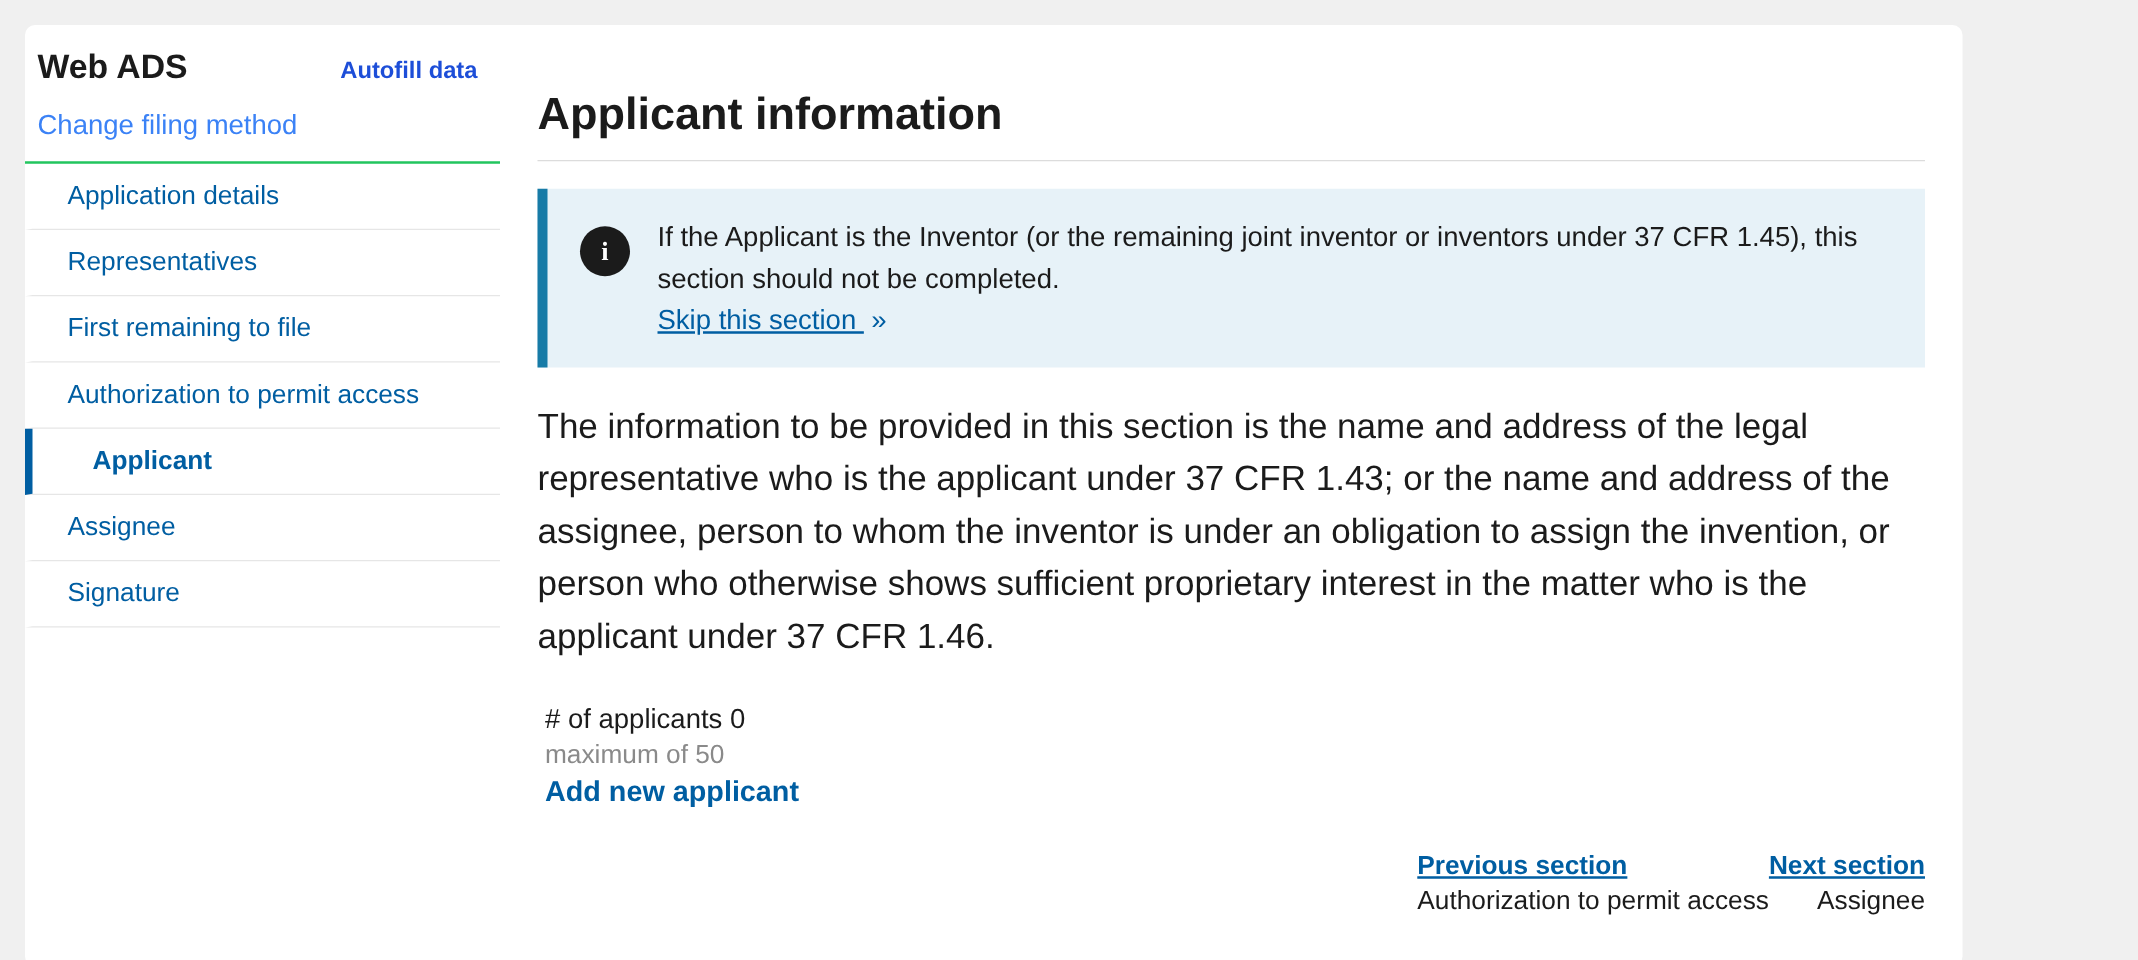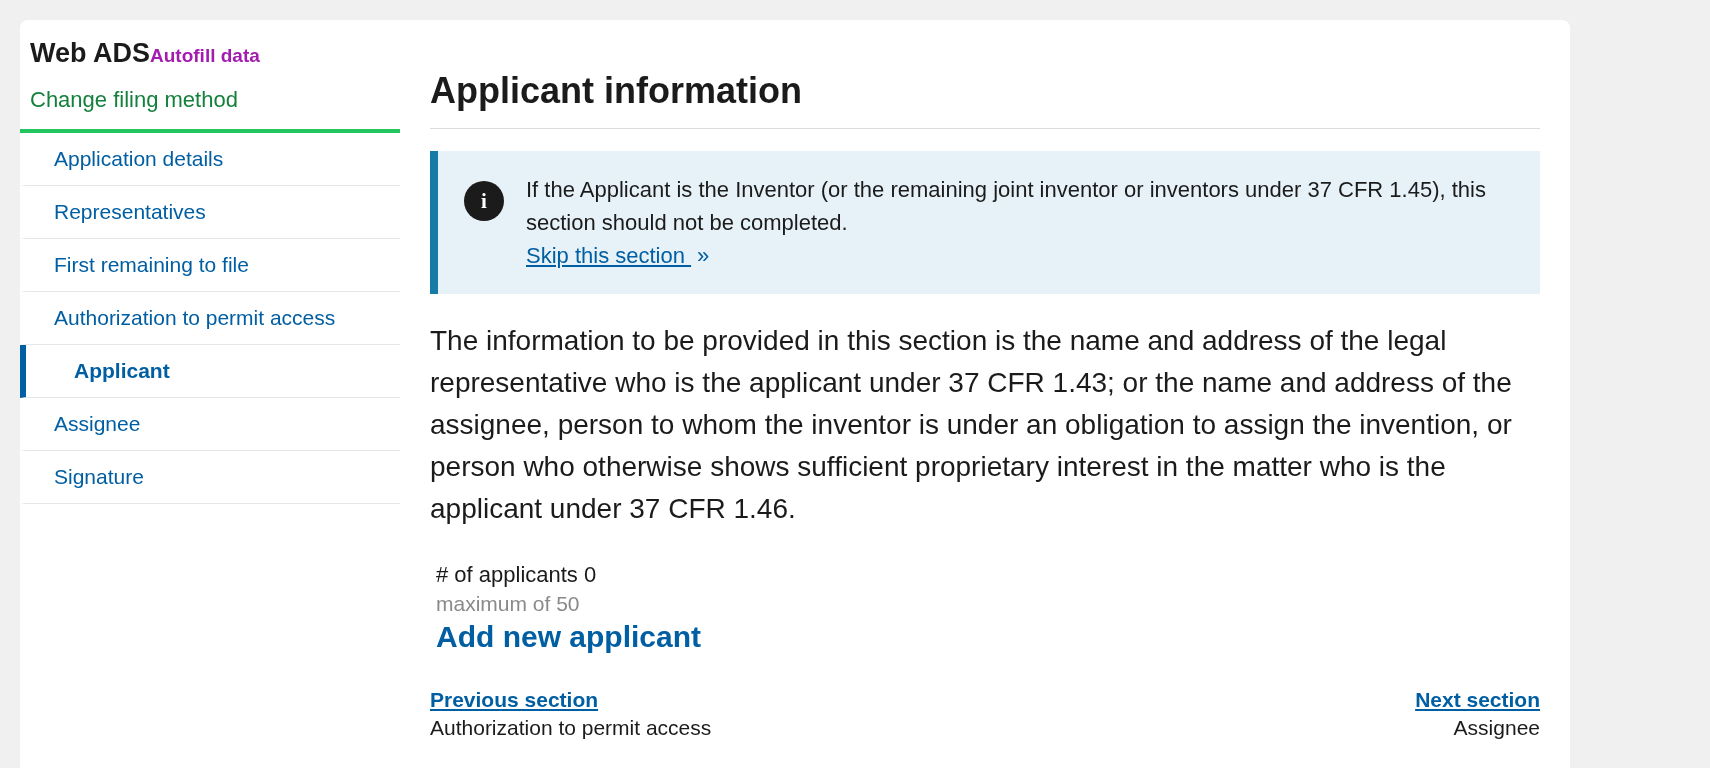--- a/index.html
+++ b/index.html
@@ -21,42 +21,43 @@
       width: 100%;
       max-width: 1550px;
     }
     .sidebar {
       width: 380px;
       flex-shrink: 0;
       padding: 16px 0 0 0;
     }
     .sidebar-header {
       display: flex;
+      justify-content: space-between;
       align-items: baseline;
       padding: 2px 18px 18px 10px;
     }
     .sidebar-title {
       font-size: 27px;
       font-weight: 700;
       color: #1b1b1b;
     }
     .autofill-link {
-      color: #a21caf;
+      color: #1d4ed8;
       font-size: 19px;
       font-weight: 700;
       cursor: pointer;
     }
     .change-link {
-      color: #15803d;
+      color: #3b82f6;
       font-size: 22px;
       font-weight: 400;
       padding: 0 10px 16px 10px;
       display: block;
       cursor: pointer;
-      border-bottom: 4px solid #22c55e;
+      border-bottom: 2px solid #22c55e;
     }
     .nav-list {
       list-style: none;
     }
     .nav-item {
       border-bottom: 1px solid #e6e6e6;
       padding: 14px 16px 14px 28px;
       font-size: 21px;
       color: #005ea2;
       cursor: pointer;
@@ -138,28 +139,28 @@
     .counter-line {
       font-size: 22px;
     }
     .counter-max {
       font-size: 21px;
       color: #8a8a8a;
       margin-top: 4px;
     }
     .add-link {
       color: #005ea2;
-      font-size: 30px;
+      font-size: 23px;
       font-weight: 700;
       cursor: pointer;
       padding-top: 4px;
     }
     .nav-row {
       display: flex;
-      justify-content: space-between;
+      justify-content: flex-end;
     }
     .nav-block {
       display: flex;
       flex-direction: column;
     }
     .nav-block.right {
       text-align: right;
     }
     .nav-link {
       color: #005ea2;

